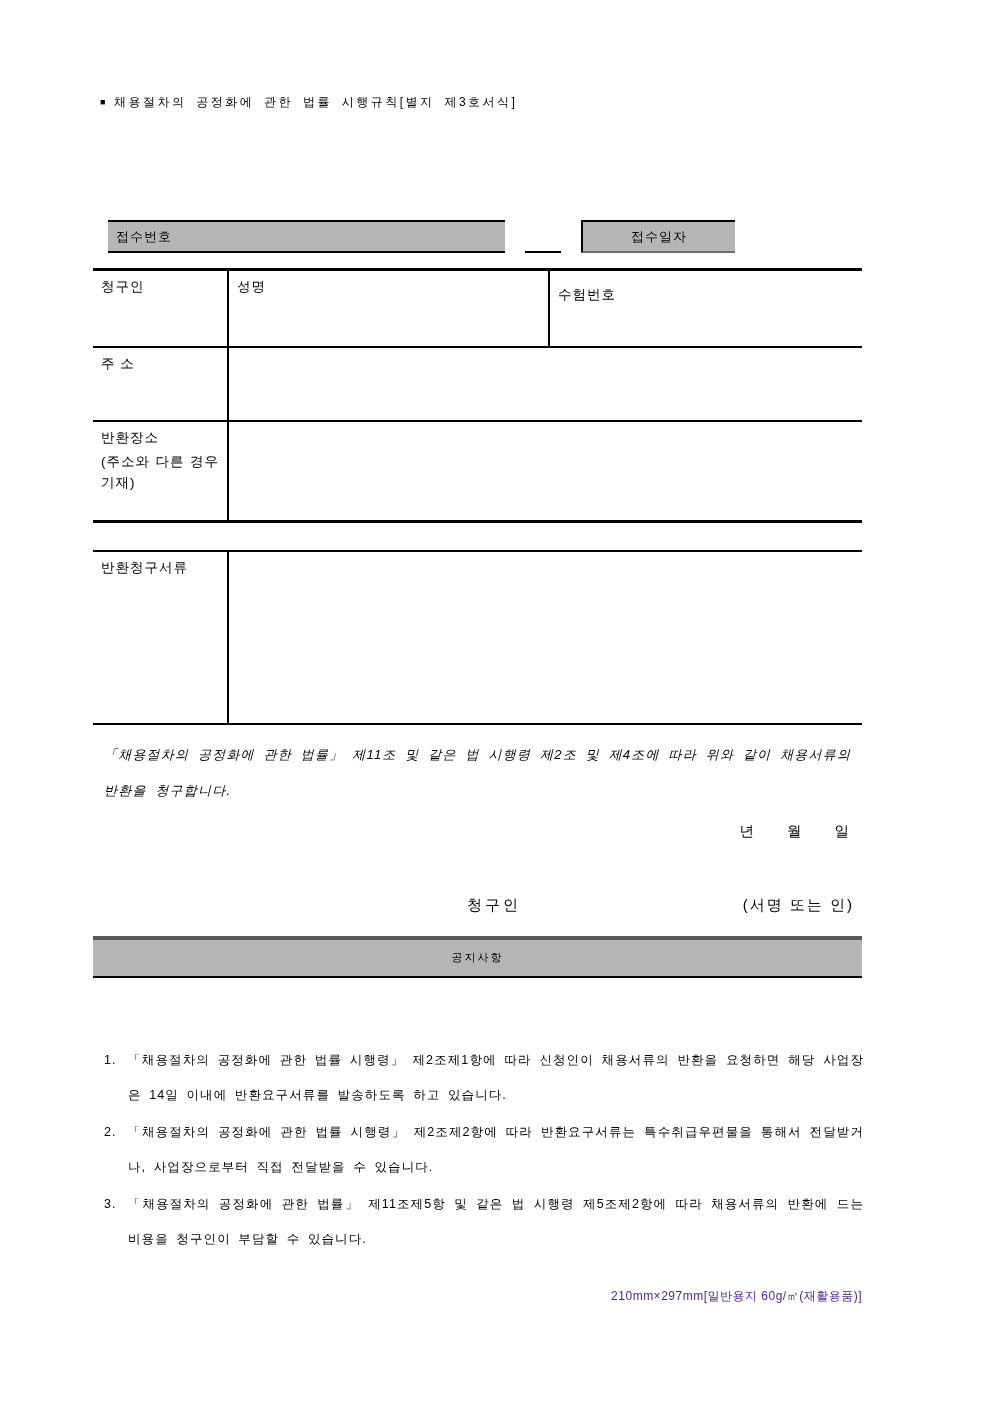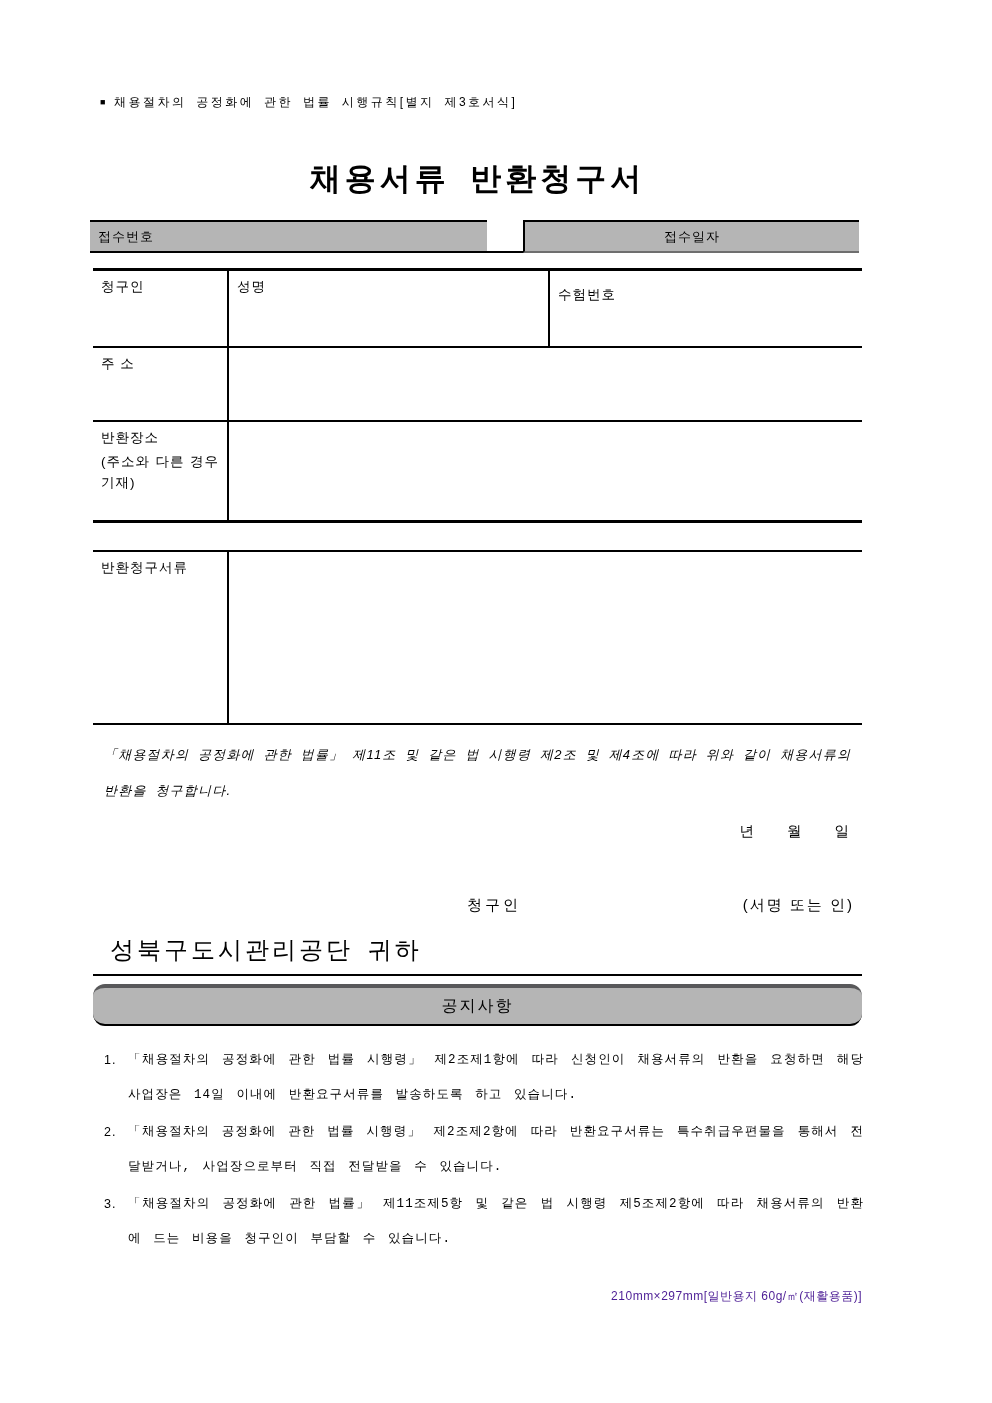--- a/index.html
+++ b/index.html
@@ -23,21 +23,21 @@
   .bullet { font-size: 9px; line-height: 1; }
 
   
   .title {
     left: 93px; top: 158px; width: 769px;
     text-align: center;
     font-size: 31px; font-weight: bold; letter-spacing: 4px; word-spacing: 8px;
   }
 
   
-  .receipt-bar { left: 90px; top: 220px; width: 769px; height: 33px; display: flex; }
+  .receipt-bar { left: 108px; top: 220px; width: 627px; height: 33px; display: flex; gap: 20px; }
   .rc-left {
     width: 397px; background: #b5b5b5;
     border-top: 2px solid #000; border-bottom: 2px solid #000;
     padding: 5px 8px;
   }
   .rc-gap { width: 36px; border-bottom: 2px solid #000; }
   .rc-right {
     flex: 1; background: #b5b5b5;
     border-left: 2px solid #000; border-top: 2px solid #000; border-bottom: 2px solid #6e6e6e;
     padding: 5px 8px;
@@ -76,49 +76,48 @@
   
   .sig-claimant { left: 467px; top: 896px; font-size: 15px; letter-spacing: 3px; }
   .sig-note { left: 93px; top: 896px; width: 769px; text-align: right; padding-right: 8px; font-size: 15px; letter-spacing: 2px; }
 
   
   .addressee { left: 110px; top: 934px; font-size: 24px; letter-spacing: 3px; word-spacing: 5px; }
 
   
   .rule { left: 93px; top: 974px; width: 769px; height: 0; border-top: 2px solid #000; }
   .notice-bar {
-    left: 93px; top: 984px; width: 769px; height: 42px;
+    left: 93px; top: 936px; width: 769px; height: 42px;
     background: #b5b5b5;
     border-top: 4px solid #58585a; border-bottom: 2px solid #000;
-    text-align: center; font-size: 16px; letter-spacing: 2px; line-height: 35px; border-radius: 12px;
+    text-align: center; font-size: 11px; letter-spacing: 2px; line-height: 35px;
   }
 
   
   .notices { left: 104px; top: 1043px; width: 760px; }
   .notice-item { display: flex; margin-bottom: 2px; font-size: 12.5px; line-height: 35px; letter-spacing: 1.1px; }
   .notice-no { width: 24px; flex-shrink: 0; }
-  .notice-text { flex: 1; text-align: justify; word-spacing: 3px; font-family: Liberation Mono, monospace; }
+  .notice-text { flex: 1; text-align: justify; word-spacing: 3px; }
 
   
   .footer {
     left: 93px; top: 1288px; width: 769px;
     text-align: right; font-size: 12px; color: #4c1d95; letter-spacing: 0.5px;
   }
 </style>
 </head>
 <body>
 
 <div class="page">
 
   <div class="abs reg-note">
     <span class="bullet">■</span>
     <span>채용절차의 공정화에 관한 법률 시행규칙[별지 제3호서식]</span>
   </div>
 
-  <h1 class="abs title">채용서류 반환청구서</h1>
 
   <div class="abs receipt-bar">
     <div class="rc-left">
       <span class="rc-label">접수번호</span>
     </div>
     <div class="rc-gap"></div>
     <div class="rc-right">
       <span class="rc-label">접수일자</span>
     </div>
   </div>

